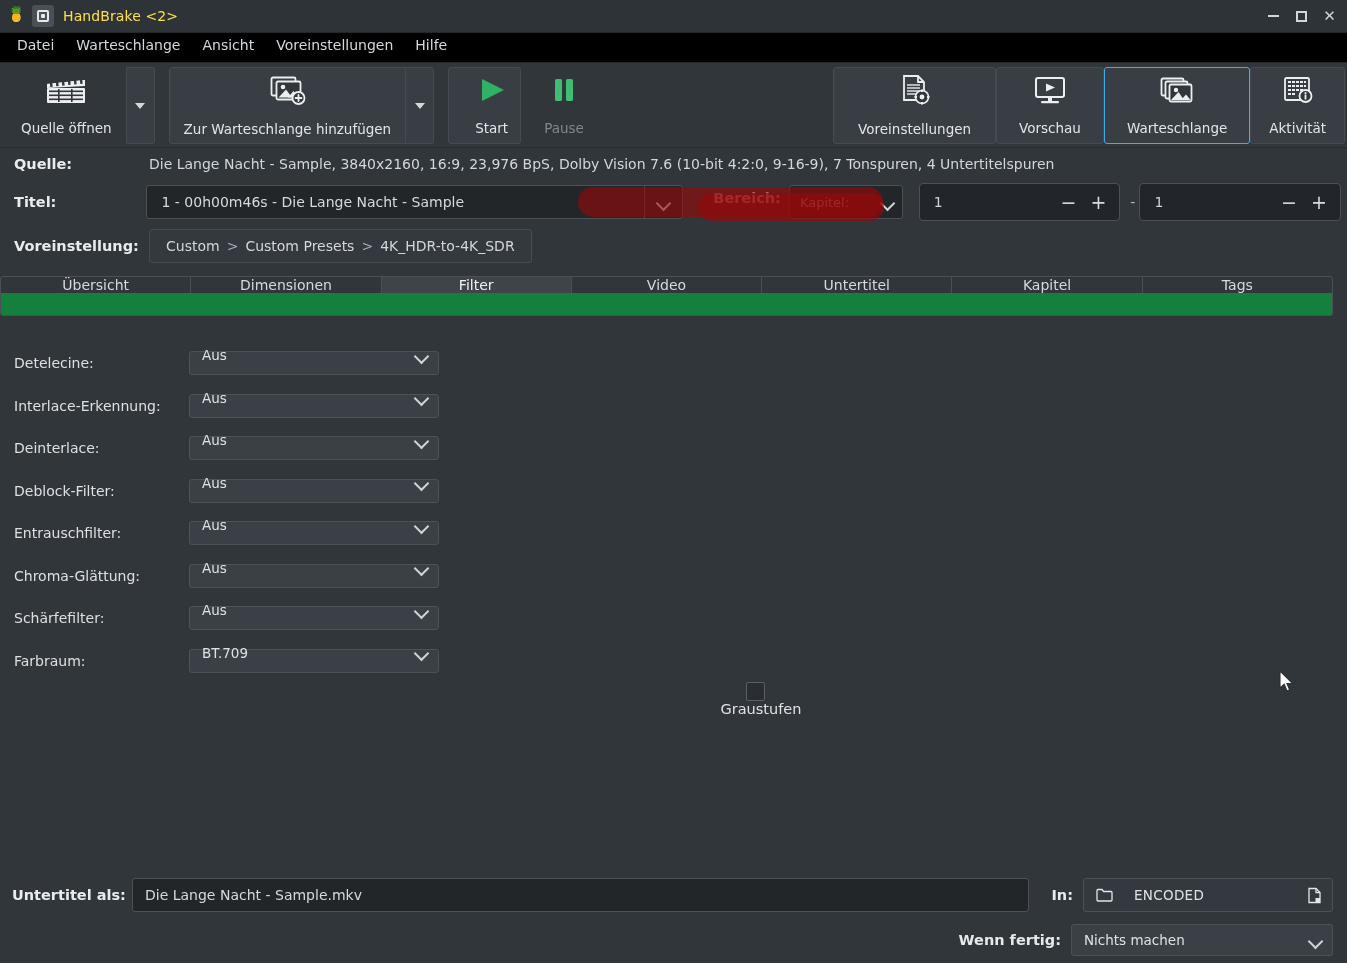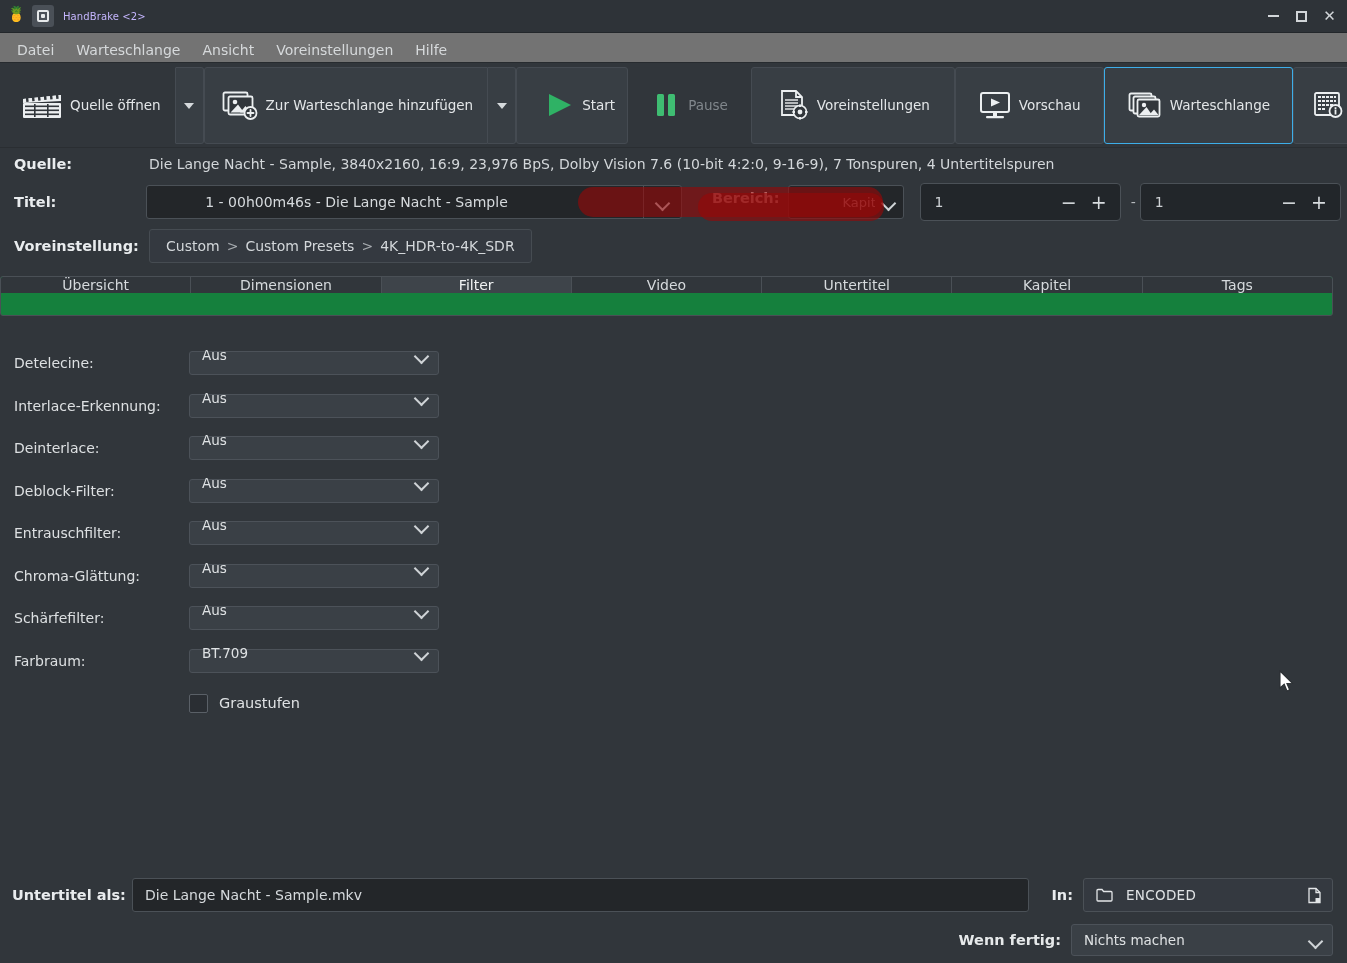--- a/index.html
+++ b/index.html
@@ -37,56 +37,56 @@
     width: 22px; height: 22px; margin-right: 9px;
     background: #4a5057; border-radius: 3px;
     display: flex; align-items: center; justify-content: center;
     flex: 0 0 auto;
   }
   .tb-winicon .sq-outer {
     width: 12px; height: 12px; border: 2px solid #e6e9ea; border-radius: 2px;
     display: flex; align-items: center; justify-content: center;
   }
   .tb-winicon .sq-inner { width: 4px; height: 4px; background: #e6e9ea; border-radius: 1px; }
-  .tb-title { font-size: 10px; color: #c4b5fd; letter-spacing: .1px; }
+  .tb-title { font-size: 14px; color: #fde047; letter-spacing: .1px; }
   .tb-spacer { flex: 1 1 auto; }
   .wbtn {
     width: 27px; height: 26px; margin-left: 1px;
     display: flex; align-items: center; justify-content: center;
     color: #d2d6d9;
   }
   .wbtn .dash { width: 11px; height: 2px; background: #d2d6d9; }
   .wbtn .box { width: 11px; height: 11px; border: 2px solid #d2d6d9; }
   .wbtn .xg { font-size: 15px; line-height: 1; font-weight: bold; }
 
   
   .menubar {
     height: 30px; min-height: 30px;
-    background: #737373;
-    display: flex; align-items: flex-end;
+    background: #000000;
+    display: flex; align-items: flex-start;
     padding-left: 6px;
     border-bottom: 1px solid #272b2f;
   }
   .menu-item {
     padding: 4px 11px; font-size: 14px; color: #d6d9db; border-radius: 3px;
   }
 
   
   .toolbar {
     height: 85px; min-height: 85px;
     background: #31363b;
     display: flex; align-items: stretch;
     padding: 4px 2px 3px 6px;
     border-bottom: 1px solid #2a2e32;
   }
   .tgroup { display: flex; align-items: stretch; }
   .tbtn {
-    display: flex; align-items: center; justify-content: center;
+    display: flex; flex-direction: column; align-items: center; justify-content: center;
     background: #383e44; border: 1px solid #454b52; border-radius: 3px;
-    padding: 6px 14px 7px; gap: 7px;
+    padding: 6px 14px 7px; gap: 15px;
     color: #e3e6e8; font-size: 13.5px;
   }
   .tbtn.plain { background: transparent; border-color: transparent; }
   .tbtn.sel { border: 1px solid #3daee9; background: #383e44; }
   .tbtn .glyph { height: 34px; display: flex; align-items: center; justify-content: center; }
   .tbtn .lbl { white-space: nowrap; }
   .tbtn.disabled .lbl { color: #81878c; }
   .tarrow {
     width: 28px; background: #383e44; border: 1px solid #454b52; border-left: none;
     border-radius: 0 3px 3px 0;
@@ -108,21 +108,21 @@
   .lab-quelle { width: 135px; }
   .src-text { font-size: 14px; color: #d3d7da; white-space: nowrap; }
 
   .row-titel { height: 44px; padding-left: 8px; }
   .lab-titel { width: 135px; }
   .combo {
     background: #232629; border: 1px solid #4b5157; border-radius: 3px;
     height: 34px; display: flex; align-items: center;
     font-size: 14px; color: #d6dadd; position: relative;
   }
-  .combo .val { padding: 0 8px 0 14px; flex: 1 1 auto; white-space: nowrap; overflow: hidden; margin-left: 44px; }
+  .combo .val { padding: 0 8px 0 14px; flex: 1 1 auto; white-space: nowrap; overflow: hidden; }
   .combo .arrowbox {
     width: 38px; height: 100%; border-left: 1px solid #4b5157;
     display: flex; align-items: center; justify-content: center; flex: 0 0 auto;
   }
   .chev {
     width: 11px; height: 11px; position: relative;
   }
   .chev::before {
     content: ""; position: absolute; left: 0; top: 1px;
     width: 9px; height: 9px;
@@ -187,21 +187,21 @@
   .frow { display: flex; align-items: center; height: 42.5px; }
   .frow .flabel {
     width: 175px; font-size: 14px; color: #dde0e2; padding-left: 0;
   }
   .fcombo {
     width: 250px; height: 24px;
     background: #3a4046; border: 1px solid #4c5259; border-radius: 3px;
     display: flex; align-items: center; justify-content: space-between;
     padding: 0 11px 16px 12px; font-size: 13.5px; color: #dfe2e4;
   }
-  .chk-row { display: flex; align-items: center; height: 42px; padding-left: 175px; }
+  .chk-row { display: flex; align-items: center; height: 42px; padding-left: 175px; flex-direction: column; }
   .chkbox {
     width: 19px; height: 19px; background: #2a2e33;
     border: 1px solid #5a6067; border-radius: 2px; margin-right: 11px;
   }
   .chk-label { font-size: 14.5px; color: #dfe2e4; }
 
   .cursor-arrow { position: absolute; left: 1279px; top: 354px; }
 
   
   .bottom { padding: 0 14px 0 6px; }
@@ -211,21 +211,21 @@
     flex: 1 1 auto; height: 34px;
     background: #232629; border: 1px solid #4b5157; border-radius: 3px;
     display: flex; align-items: center; padding: 0 12px;
     font-size: 14px; color: #d6dadd;
   }
   .lab-in { margin: 0 10px 0 22px; }
   .dest-box {
     width: 250px; height: 34px;
     background: #343940; border: 1px solid #4b5157; border-radius: 3px;
     display: flex; align-items: center; padding: 0 10px 0 12px;
-    font-size: 13.5px; color: #dfe2e4; gap: 13px;
+    font-size: 13.5px; color: #dfe2e4; gap: 21px;
   }
   .dest-box .dname { flex: 1 1 auto; letter-spacing: .3px; }
 
   .row-done { height: 46px; display: flex; align-items: center; justify-content: flex-end; }
   .lab-done { font-size: 14.5px; font-weight: bold; color: #e6e9ea; margin-right: 10px; }
   .done-combo {
     width: 262px; height: 32px;
     background: #3a4046; border: 1px solid #4c5259; border-radius: 3px;
     display: flex; align-items: center; justify-content: space-between;
     padding: 0 11px 0 12px; font-size: 13.5px; color: #dfe2e4;

